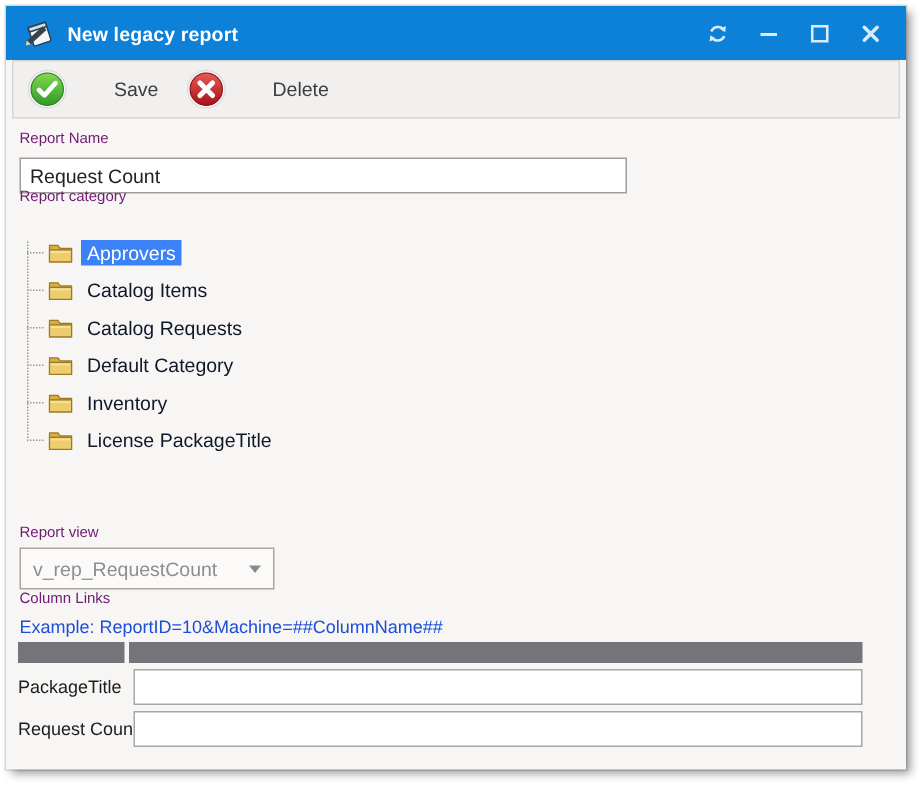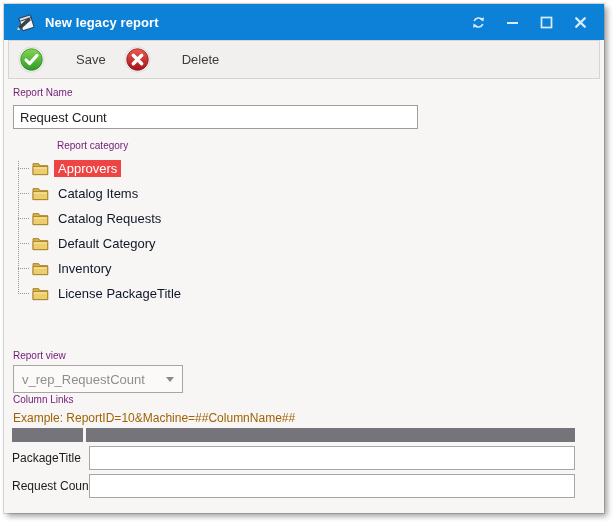--- a/index.html
+++ b/index.html
@@ -40,31 +40,31 @@
     font-family:"Liberation Sans", sans-serif; font-size:13px; color:#222;
     padding:0 6px; outline:none;
   }
   
   .tree { position:absolute; left:9px; top:154px; width:320px; height:150px; }
   .tree-vline { position:absolute; left:5px; top:3px; height:131px; border-left:1px dotted #999; }
   .tree-row { display:flex; align-items:center; height:20px; margin-bottom:5px; padding-left:5px; position:relative; cursor:pointer; }
   .stub { width:11px; border-top:1px dotted #999; margin-right:3px; flex-shrink:0; }
   .folder-ic { width:18px; height:15px; margin-right:4px; flex-shrink:0; display:flex; }
   .tree-label { font-size:13px; color:#0f172a; padding:1px 4px; white-space:nowrap; }
-  .tree-label.selected { background:#ef4444; color:#ffffff; }
+  .tree-label.selected { background:#3b82f6; color:#ffffff; }
   
   .dropdown {
     position:absolute; left:9px; top:361px; width:170px; height:23px;
     background:#fbfaf8; border:1px solid #a7a6a4; box-sizing:border-box;
     display:flex; align-items:center; padding:13px 8px; cursor:pointer;
   }
   .dropdown-value { flex:1; font-size:13px; color:#8e8e8e; white-space:nowrap; }
   .dropdown-arrow { width:0; height:0; border-left:4px solid transparent; border-right:4px solid transparent; border-top:5px solid #8a8a8a; }
   
-  .example-text { position:absolute; left:9px; top:407px; font-size:12px; color:#a16207; }
+  .example-text { position:absolute; left:9px; top:407px; font-size:12px; color:#1d4ed8; }
   .cl-table { position:absolute; left:8px; top:424px; width:563px; }
   .cl-header { display:flex; gap:3px; height:14px; margin-bottom:4px; }
   .cl-header-cell1 { width:71px; background:#75747a; }
   .cl-header-cell2 { flex:1; background:#75747a; }
   .cl-row { display:flex; align-items:center; margin-bottom:4px; }
   .cl-label { width:77px; font-size:12px; color:#1c1c1c; flex-shrink:0; white-space:nowrap; overflow:hidden; }
   .cl-input {
     flex:1; height:24px; border:1px solid #a7a6a4; background:#ffffff;
     box-sizing:border-box; font-family:"Liberation Sans", sans-serif; font-size:13px;
     padding:0 5px; outline:none; color:#222;
@@ -147,21 +147,21 @@
           <path d="M9.3 9.3 L17.7 17.7 M17.7 9.3 L9.3 17.7" stroke="#ffffff" stroke-width="3.4" stroke-linecap="round"></path>
         </svg>
       </span>
       <span class="tb-btn-label">Delete</span>
     </div>
   </div>
 
   <span class="form-label" style="left:9px; top:83px;">Report Name</span>
   <input class="report-name-input" type="text" value="Request Count" style="">
 
-  <span class="form-label" style="left:9px; top:136px;margin-left:44px;">Report category</span>
+  <span class="form-label" style="left:9px; top:122px;">Report category</span>
   <div class="tree">
     <div class="tree-vline"></div>
   <div class="tree-row">
         <span class="stub"></span>
         <span class="folder-ic">
           <svg width="18" height="15" viewBox="0 0 18 15">
             <path d="M1 2.6 h5.6 l1.5 2 h7.6 v9 H1 Z" fill="#d9ad42" stroke="#9a7a24" stroke-width="0.8"></path>
             <path d="M1 5.6 h14.7 v8 H1 Z" fill="#eecd6e" stroke="#9a7a24" stroke-width="0.8"></path>
             <path d="M1.8 6.3 h13.1 v1.4 H1.8 Z" fill="#f6e096"></path>
           </svg>

